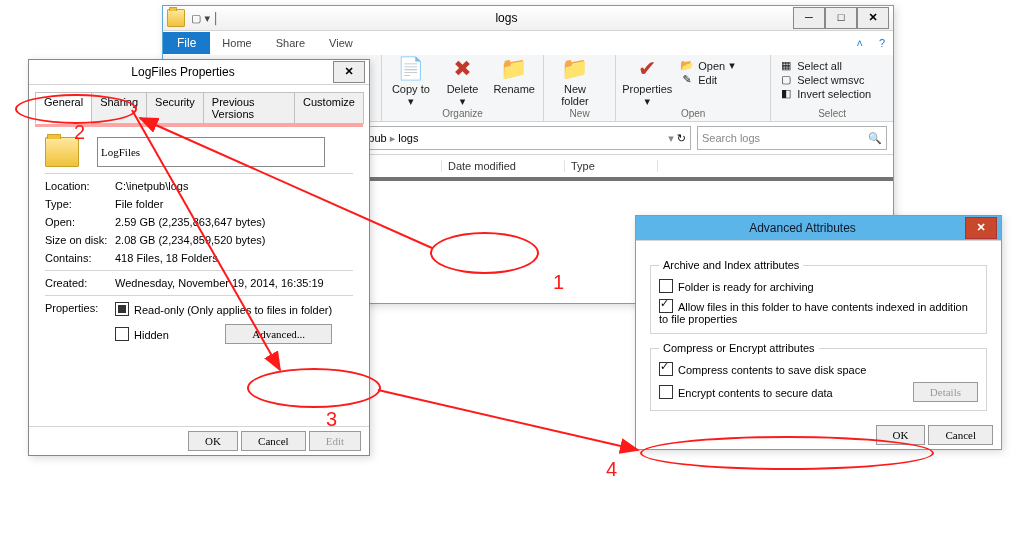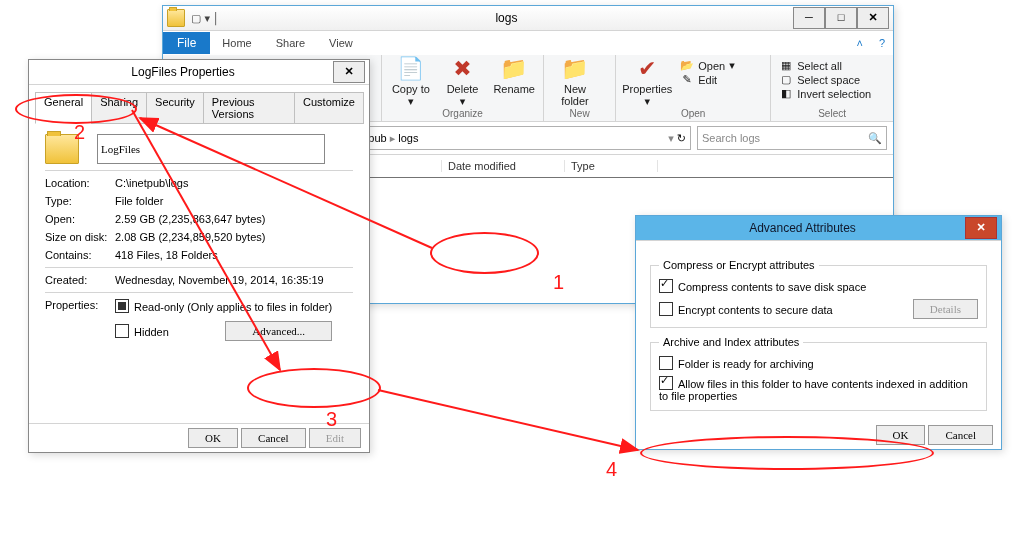--- a/index.html
+++ b/index.html
@@ -28,26 +28,26 @@
 .ritem .ico{width:14px;text-align:center}
 #explorer .addrbar{display:flex;align-items:center;height:26px;padding:3px 6px;gap:6px;border-bottom:1px solid #d4d4d4}
 .navbtn{width:24px;height:22px;border:1px solid #ccc;border-radius:3px;background:#fff;text-align:center;line-height:20px;color:#666}
 .addr{flex:1;border:1px solid #b0b0b0;height:22px;display:flex;align-items:center;padding:0 4px;gap:3px}
 .crumb{color:#000}
 .sep{color:#888}
 .search{width:180px;border:1px solid #b0b0b0;height:22px;display:flex;align-items:center;padding:0 4px;color:#888;justify-content:space-between}
 #explorer .body{display:flex;height:148px}
 .navpane{width:40px;border-right:1px solid #e3e3e3}
 .listpane{flex:1}
-.colhdr{display:flex;border-bottom:1px solid #737373;height:22px;align-items:center;color:#333}
+.colhdr{display:flex;border-bottom:4px solid #737373;height:22px;align-items:center;color:#333}
 .colhdr>div{padding:0 6px;border-right:1px solid #e3e3e3}
 .filerow{display:flex;align-items:center;height:18px;padding:0 6px;gap:6px}
 .filerow.link{color:#0066cc}
 
-#props .tabs{display:flex;border-bottom:1px solid #fca5a5;margin:6px 6px 0;position:relative}
+#props .tabs{display:flex;border-bottom:4px solid #fca5a5;margin:6px 6px 0;position:relative}
 #props .tab{border:1px solid #c0c0c0;padding:3px 8px;margin-right:-1px;background:#f0f0f0;position:relative;top:1px}
 #props .tab.active{background:#fff;border-bottom-color:#fff}
 #props .body{border:0 solid #c0c0c0;margin:0 6px 6px;padding:10px}
 #props .row{display:flex;margin-bottom:6px}
 #props .row .lbl{width:70px}
 #props input[type=text]{width:220px;border:1px solid #888;padding:2px 3px;font:11px "Segoe UI"}
 .hr{border-top:1px solid #d4d4d4;margin:6px 0}
 .chk{width:12px;height:12px;border:1px solid #333;display:inline-block;vertical-align:-2px;margin-right:5px;position:relative}
 .chk.sq:after{content:"";position:absolute;inset:2px;background:#333}
 .chk.ck:after{content:"✓";position:absolute;top:-3px;left:0;font-size:11px}
@@ -124,21 +124,21 @@
       <div class="grlabel">Open</div>
     </div>
     <div class="rgroup" style="width:115px;border-right:0">
       <div class="rlist">
         <div class="ritem">
             <span class="ico">▦</span>
             <span>Select all</span>
           </div>
         <div class="ritem">
             <span class="ico">▢</span>
-            <span>Select space</span>
+            <span>Select wmsvc</span>
           </div>
         <div class="ritem">
             <span class="ico">◧</span>
             <span>Invert selection</span>
           </div>
       </div>
       <div class="grlabel">Select</div>
     </div>
   </div>
   <div class="addrbar">
@@ -250,32 +250,32 @@
   </div>
 </div>
 
 <div id="adv" class="win" style="left:635px;top:215px;width:365px">
   <div class="titlebar">
     <span class="title" style="color:#0f172a">Advanced Attributes</span>
     <div class="wbtn close" style="background:#c9472b;color:#fff;border-color:#a33">✕</div>
   </div>
   <div class="body">
     <fieldset>
+      <legend>Archive and Index attributes</legend>
+      <div><span class="chk"></span><span>Folder is ready for archiving</span></div>
+      <div style="margin-top:6px"><span class="chk ck"></span><span>Allow files in this folder to have contents indexed in addition to file properties</span></div>
+    </fieldset>
+    <fieldset>
       <legend>Compress or Encrypt attributes</legend>
       <div><span class="chk ck"></span><span>Compress contents to save disk space</span></div>
       <div style="margin-top:6px;display:flex;align-items:center">
         <span><span class="chk"></span><span>Encrypt contents to secure data</span></span>
         <span style="flex:1"></span>
         <button class="btn" disabled="">Details</button>
       </div>
-    </fieldset>
-    <fieldset>
-      <legend>Archive and Index attributes</legend>
-      <div><span class="chk"></span><span>Folder is ready for archiving</span></div>
-      <div style="margin-top:6px"><span class="chk ck"></span><span>Allow files in this folder to have contents indexed in addition to file properties</span></div>
     </fieldset>
   </div>
   <div class="btnrow">
     <button class="btn">OK</button>
     <button class="btn">Cancel</button>
   </div>
 </div>
 
 <div class="ann oval" style="left:430px;top:232px;width:105px;height:38px"></div>
 <div class="ann num" style="left:553px;top:271px">1</div>

